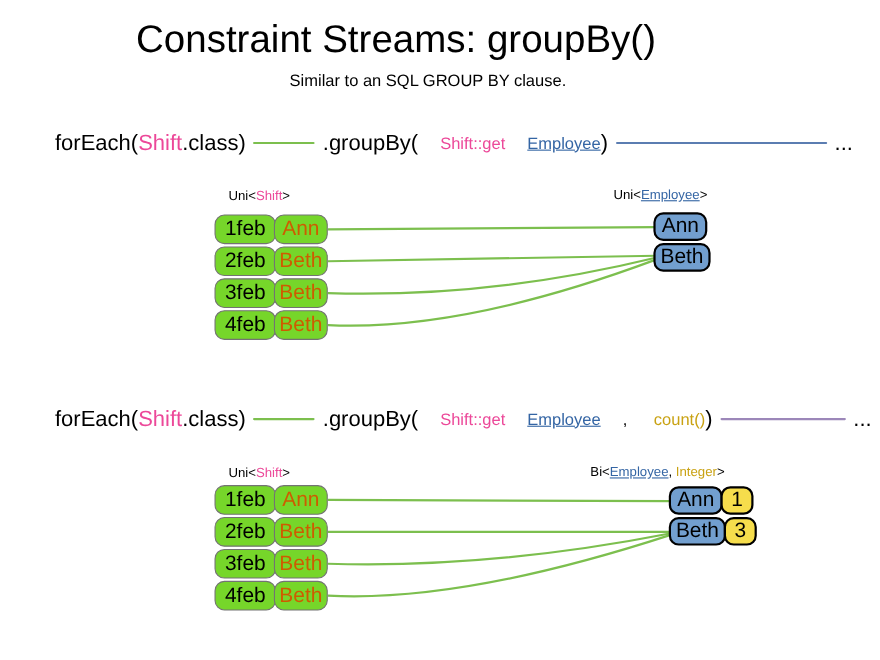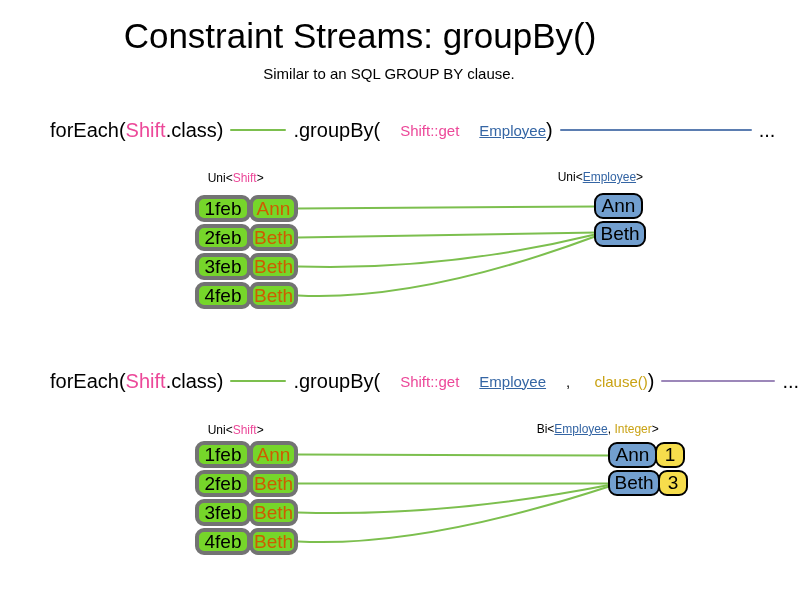--- a/index.html
+++ b/index.html
@@ -32,21 +32,21 @@
   .lbl-d1-right { left:551px; top:156px; }
   .lbl-d2-left  { left:201px; top:409px; }
   .lbl-d2-right { left:530px; top:408px; }
 
   .shift-table { display:flex; flex-direction:column; }
   .t1 { left:195px; top:195px; }
   .t2 { left:195px; top:441px; }
   .srow { display:flex; height:27px; margin-bottom:2px; }
   .cell {
     box-sizing:border-box; height:27px;
-    border:4px solid #737373; border-radius:9px; background:#76D62A;
+    border:1px solid #737373; border-radius:9px; background:#76D62A;
     display:flex; align-items:center; justify-content:center;
     font-size:19px;
   }
   .date-cell { width:56px; }
   .emp-cell  { width:49px; margin-left:-2px; color:#CE5C00; }
 
   .node {
     box-sizing:border-box; height:26px;
     border:2px solid #000; border-radius:9px; background:#729FCF;
     display:flex; align-items:center; justify-content:center;
@@ -113,21 +113,21 @@
     <div class="cell emp-cell">Beth</div>
   </div>
 </div>
 
 <div class="abs node n-d1-ann">Ann</div>
 <div class="abs node n-d1-beth">Beth</div>
 
 <div class="abs code-line cl2">
   <span>forEach(</span><span class="green-t">Shift</span><span>.class)</span>
   <span class="conn conn-green"></span>
-  <span>.groupBy(</span><span class="small green-t">Shift::get</span><span class="small blue-t">Employee</span><span class="small">, </span><span class="small gold-t">clause()</span><span>)</span>
+  <span>.groupBy(</span><span class="small green-t">Shift::get</span><span class="small blue-t">Employee</span><span class="small">, </span><span class="small gold-t">count()</span><span>)</span>
   <span class="conn conn-purple"></span>
   <span>...</span>
 </div>
 
 <div class="abs type-label lbl-d2-left">
   <span>Uni&lt;</span><span class="green-t">Shift</span><span>&gt;</span>
 </div>
 <div class="abs type-label lbl-d2-right">
   <span>Bi&lt;</span><span class="blue-t">Employee</span><span>, </span><span class="gold-t">Integer</span><span>&gt;</span>
 </div>

